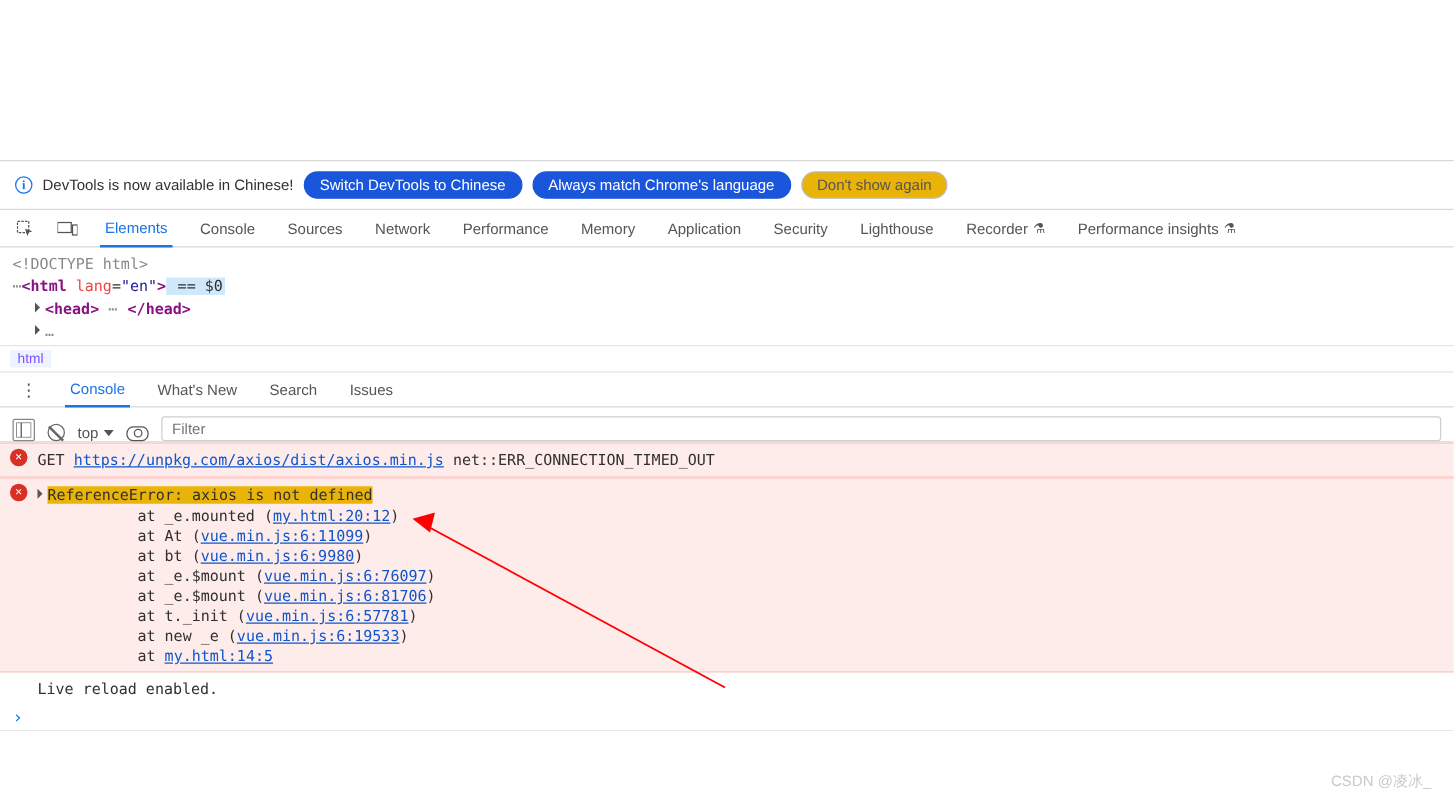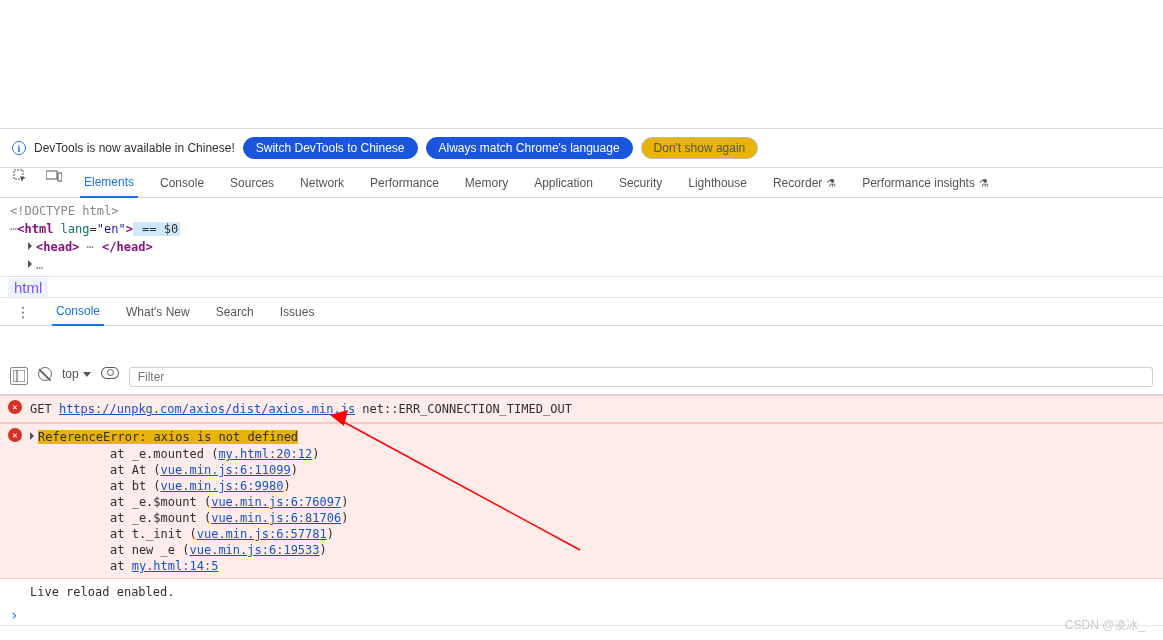--- a/index.html
+++ b/index.html
@@ -7,49 +7,49 @@
   .mono { font-family: Consolas, Menlo, monospace; font-size: 12px; }
 
   
   .notice-wrap { border-top: 1px solid #d8d8d8; border-bottom: 1px solid #d8d8d8; padding: 8px 12px; margin-top: 128px; display: flex; align-items: center; gap: 8px; }
   .info-icon { width: 14px; height: 14px; border: 1.5px solid #1a73e8; border-radius: 50%; display:flex; align-items:center; justify-content:center; color:#1a73e8; font-family:serif; font-weight:bold; font-size:10px; }
   .pill { border-radius: 999px; padding: 4px 12px; font-size: 12px; line-height: 1; cursor: pointer; display:inline-block; }
   .pill.primary { background: #1a56db; color: #fff; border: 1px solid #1a56db; }
   .pill.outline { background: #eab308; color: #555; border: 1px solid #bbb; }
 
   
-  .tabs { display: flex; gap: 18px; border-bottom: 1px solid #d8d8d8; padding: 0 12px; height: 30px; font-size: 12px; color:#555; }
+  .tabs { display: flex; align-items: center; gap: 18px; border-bottom: 1px solid #d8d8d8; padding: 0 12px; height: 30px; font-size: 12px; color:#555; }
   .tab { padding: 0 4px; height: 30px; display:flex; align-items:center; cursor:pointer; }
   .tab.active { color: #1a73e8; border-bottom: 2px solid #1a73e8; }
   .tab-ico { width:16px; height:16px; display:flex; align-items:center; justify-content:center; }
   .beta    { display:inline-flex; align-items:center; gap:4px; }
   .beta::after { content:"⚗"; font-size: 11px; }
 
   
   .tree { padding: 4px 10px 2px 10px; color:#303030; line-height: 18px; }
   .tree .gray { color:#888; }
   .tag  { color:#881280;font-weight:bold; }
-  .attr { color:#0f766e; }
+  .attr { color:#ef4444; }
   .val  { color:#1a1a9a; }
   .sel  { background:#cfe8fc; padding:0 2px; }
   .tri  { display:inline-block; width:0; height:0; border-left:4px solid #555; border-top:4px solid transparent; border-bottom:4px solid transparent; margin-right:4px; vertical-align:1px; }
   .dots { color:#888; }
   .ellip{ letter-spacing:1px; }
 
   
   .crumb { background:#fff; border-top:1px solid #e5e5e5; border-bottom:1px solid #e5e5e5; height:22px; display:flex; align-items:center; padding:0 8px; }
-  .crumb span { background:#eef4ff; color:#7c4dff; padding:1px 6px; font-size:15px; }
+  .crumb span { background:#eef4ff; color:#7c4dff; padding:1px 6px; font-size:11px; }
 
   
   .drawer-tabs { display:flex; align-items:center; gap:18px; padding:0 12px; height:28px; border-bottom:1px solid #d8d8d8; font-size:12px; color:#555; }
   .drawer-tabs .tab { height:28px; }
   .kebab { font-size:14px; color:#555; padding:0 4px; cursor:pointer; }
 
   
-  .c-toolbar { display:flex; align-items:flex-start; gap:10px; height:28px; padding:0 10px; border-bottom:1px solid #d8d8d8; font-size:12px; color:#555;margin-top:41px; }
+  .c-toolbar { display:flex; align-items:flex-end; gap:10px; height:28px; padding:0 10px; border-bottom:1px solid #d8d8d8; font-size:12px; color:#555; }
   .tb-ico { width:18px; height:18px; border:1px solid #888; border-radius:2px; display:flex; align-items:center; justify-content:center; cursor:pointer; }
   .nob   { border:none; width:auto; height:auto; }
   .circle-slash { position:relative; width:14px; height:14px; border:1.5px solid #666; border-radius:50%; }
   .circle-slash::after { content:""; position:absolute; left:-2px; right:-2px; top:50%; height:1.5px; background:#666; transform:rotate(45deg); }
   .dropdown { display:flex; align-items:center; gap:4px; cursor:pointer; }
   .dropdown::after { content:""; border-left:4px solid transparent; border-right:4px solid transparent; border-top:5px solid #555; }
   .eye { width:18px;height:12px;border:1.5px solid #555;border-radius:60% 60% 60% 60% / 100% 100% 100% 100%; position:relative; }
   .eye::after { content:""; position:absolute; width:5px; height:5px; border:1.5px solid #555; border-radius:50%; top:1px; left:5px; }
   .filter-input { flex:1; border:1px solid #d0d0d0; border-radius:3px; height:20px; padding:0 8px; font-size:12px; color:#0369a1; }
 

